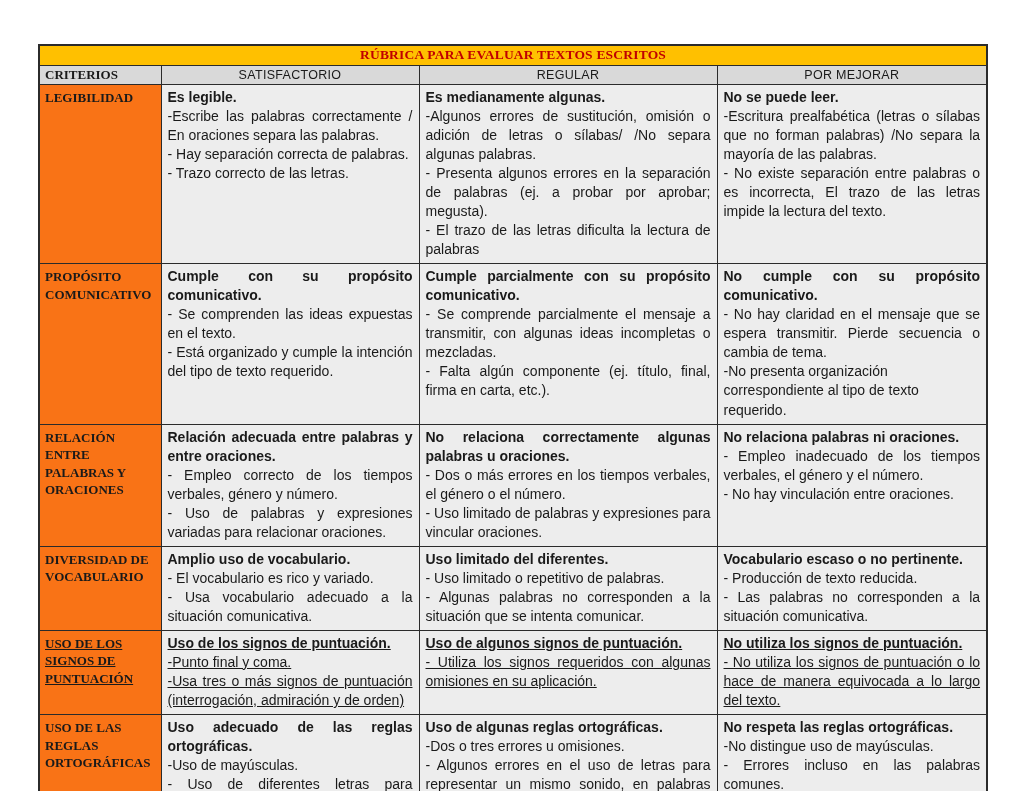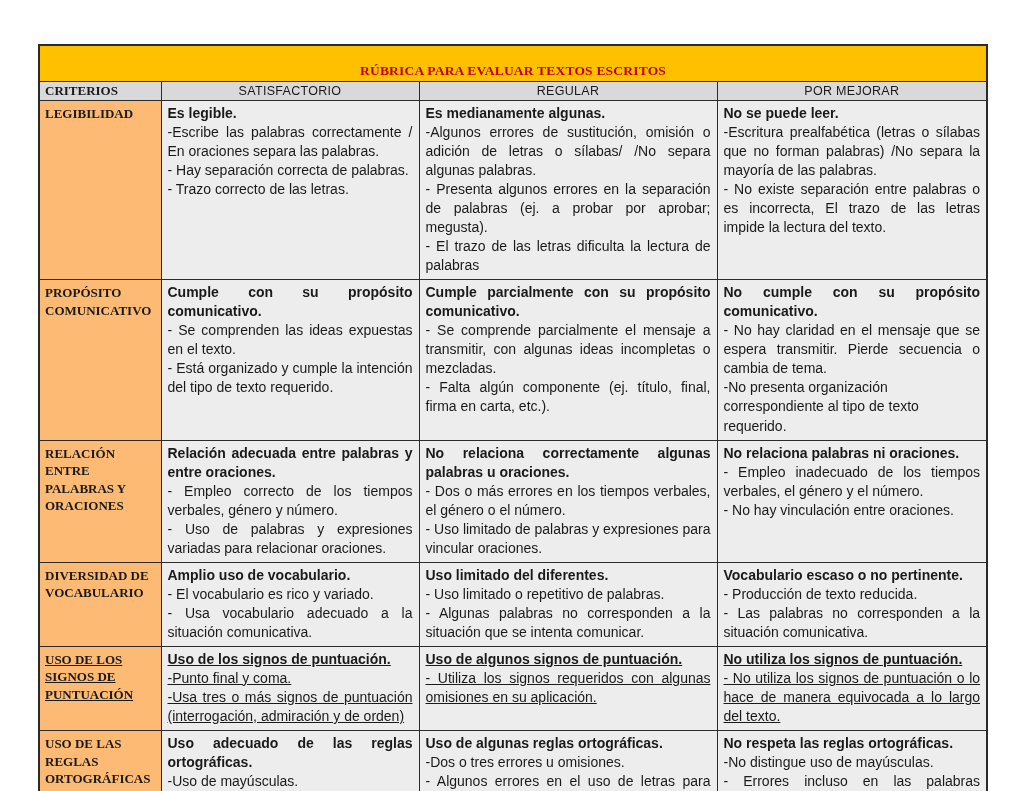--- a/index.html
+++ b/index.html
@@ -9,37 +9,37 @@
   .table-wrap { position:absolute; left:38px; top:44px; width:948px; }
   table.rubric { border-collapse:collapse; width:948px; table-layout:fixed; border:2px solid var(--border,#2b2b2b); }
   table.rubric td { border:1px solid var(--border,#2b2b2b); vertical-align:top; }
 
   .title-cell {
     background:var(--title-bg,#FFC000);
     color:var(--title-text,#C00000);
     font-family:"Liberation Serif",serif;
     font-weight:bold; font-size:13.5px;
     text-align:center; vertical-align:middle !important;
-    height:20px; padding:17px 2px 2px;
+    height:20px; padding:1px 2px 2px;
     letter-spacing:.2px;
   }
   .colhead {
     background:var(--header-bg,#D9D9D9);
     height:16px; vertical-align:middle !important;
     font-size:12.5px; text-align:center; padding:1px 2px;
     letter-spacing:.3px;
   }
   .colhead.criterios {
     font-family:"Liberation Serif",serif; font-weight:bold;
     font-size:13px; text-align:left; padding-left:5px; letter-spacing:0;
   }
   .crit {
     font-family:"Liberation Serif",serif; font-weight:bold;
     font-size:13px; line-height:1.35; padding:4px 5px;
-    background:#fdba74;
+    background:#f97316;
   }
   .cell {
     background:var(--cell-bg,#EDEDED);
     padding:3px 6px 4px; font-size:14px; line-height:1.36;
   }
   .cell-head { font-weight:bold; text-align:justify; }
   .cell-body { white-space:pre-line; text-align:justify; }
 
   tr.r1 td { height:123px; }
   tr.r2 td { height:138px; }

